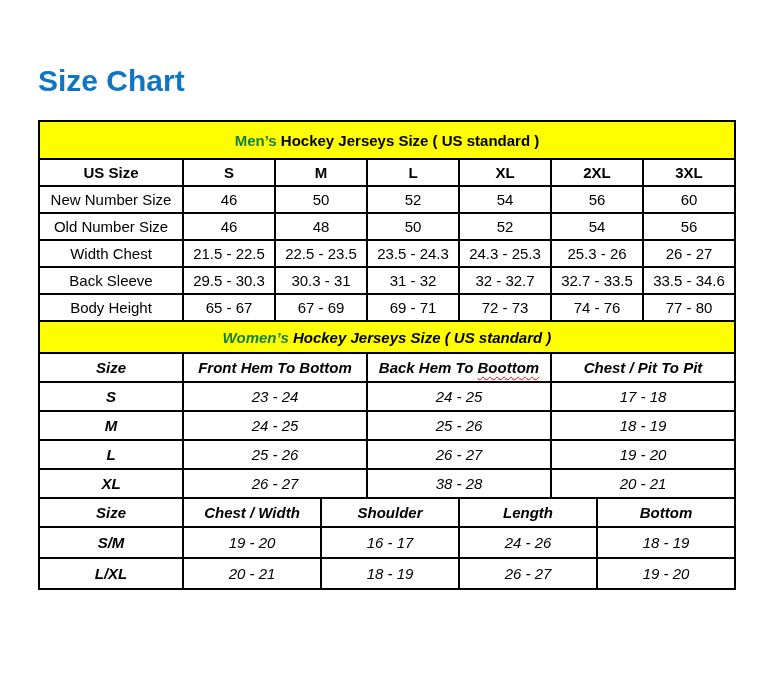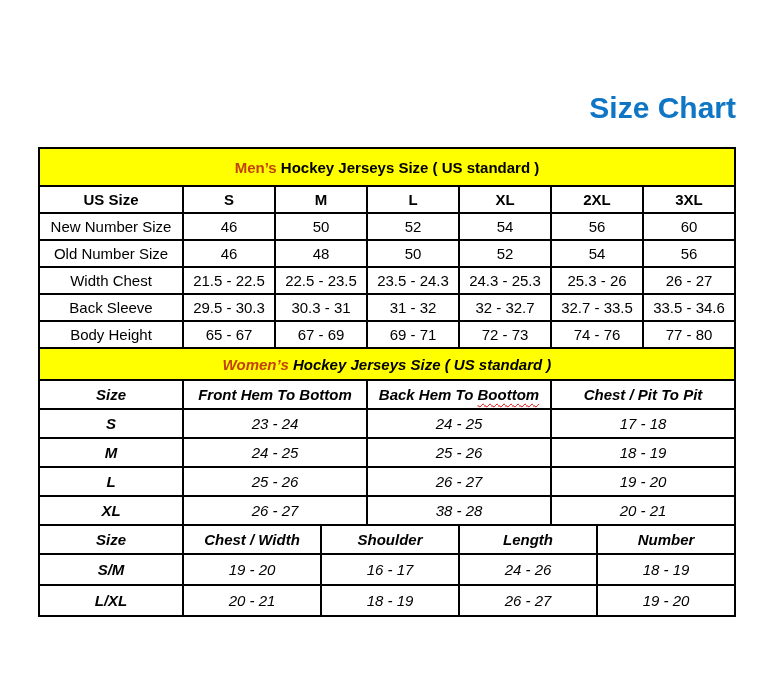--- a/index.html
+++ b/index.html
@@ -10,23 +10,23 @@
     height: 692px;
     font-family: "Liberation Sans", sans-serif;
     color: #000000;
   }
   .wrap {
     width: 698px;
     margin-left: 38px;
   }
   h1.page-title {
     margin: 0;
-    padding-top: 91px;
+    padding-top: 64px;
     padding-bottom: 22px;
-    text-align: right;
+    text-align: left;
     font-size: 30px;
     font-weight: 700;
     color: #0f75c5;
     letter-spacing: 0px;
   }
   table.size-table {
     border-collapse: collapse;
     table-layout: fixed;
     width: 698px;
   }
@@ -44,21 +44,21 @@
     white-space: nowrap;
   }
   td.band-cell {
     background: #ffff00;
     font-weight: 700;
     font-size: 17px;
   }
   .band-m td.band-cell { height: 36px; }
   .band-w td.band-cell { height: 30px; }
   .band-y td.band-cell { height: 26px; }
-  .hl { color: #c2410c; }
+  .hl { color: #15803d; }
   table.size-table th { font-weight: 700; }
   .mens-table th, .mens-table td { height: 25px; }
   .womens-table th { height: 27px; }
   .womens-table td { height: 27px; }
   .youth-table th { height: 27px; }
   .youth-table td { height: 29px; }
   td.row-label-bold { font-weight: 700; }
   td.row-label-reg { font-weight: 400; }
   .squiggle {
     text-decoration: underline;
@@ -198,21 +198,21 @@
         <col>
         <col>
         <col>
     </colgroup>
     <tbody>
     <tr>
       <th>Size</th>
       <th>Chest / Width</th>
       <th>Shoulder</th>
       <th>Length</th>
-      <th>Number</th>
+      <th>Bottom</th>
     </tr>
     <tr>
       <td class="row-label-bold">S/M</td>
       <td>19 - 20</td>
       <td>16 - 17</td>
       <td>24 - 26</td>
       <td>18 - 19</td>
     </tr>
     <tr>
       <td class="row-label-bold">L/XL</td>

